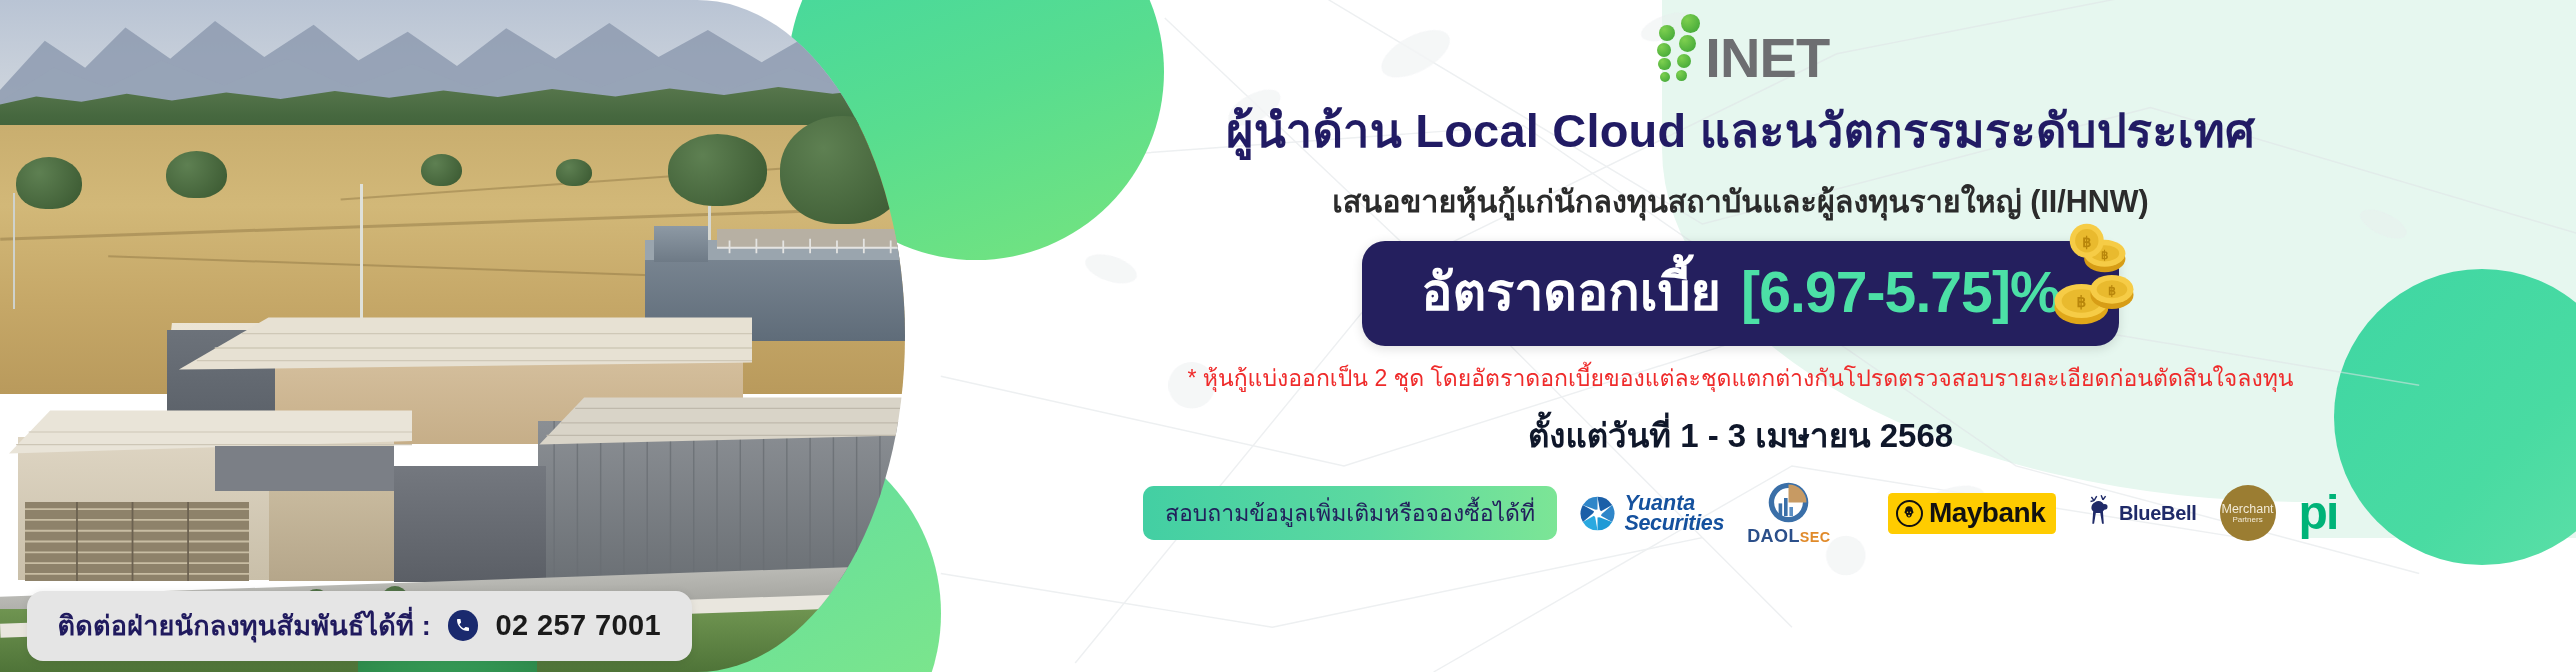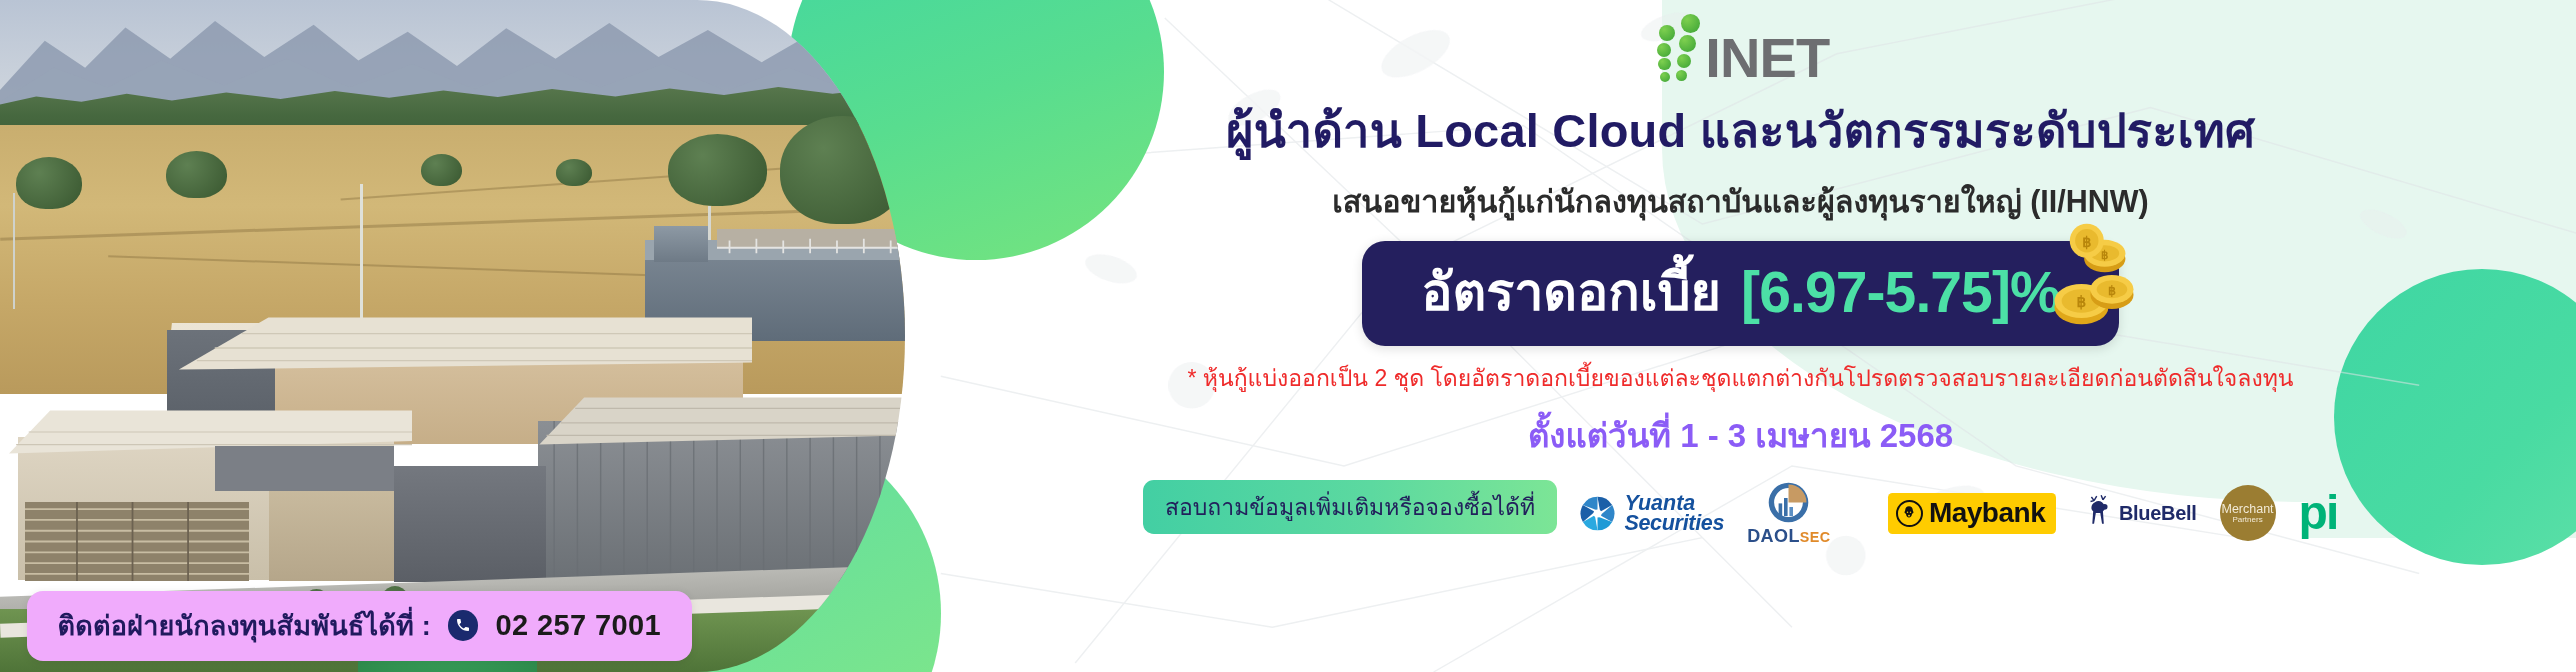--- a/index.html
+++ b/index.html
@@ -93,21 +93,21 @@
     background:linear-gradient(#6f9451,#4f7438);
   }
   .road{
     position:absolute;
     background:linear-gradient(#b9b9b4,#9e9e99);
   }
 
   
   .contact-card{
     position:absolute; left:27px; bottom:10.8px;
-    background:#f0abfc;
+    background:#e5e5e5;
     border-radius:16px;
     padding:12.5px 30.5px 14.3px 30.5px;
     display:flex; align-items:center; gap:17px;
     z-index:20;
     box-shadow:0 1.8px 9px rgba(0,0,0,.08);
   }
   .contact-label{
     font-size:27px; font-weight:bold; color:#201a5e;
     white-space:nowrap; letter-spacing:0.2px;
   }
@@ -174,26 +174,26 @@
     letter-spacing:-0.9px;
   }
   .coins{ position:absolute; right:-20px; top:-20px; width:99px; height:106px; }
 
   .footnote{
     margin-top:14.3px;
     font-size:23px; color:#ef2b2b; white-space:nowrap; font-weight:500;
   }
   .dateline{
     margin-top:12.5px;
-    font-size:33px; font-weight:bold; color:#8b5cf6; white-space:nowrap;
+    font-size:33px; font-weight:bold; color:#0f172a; white-space:nowrap;
   }
 
   .cta-row{
     margin-top:18px;
-    display:flex; align-items:flex-start; gap:21.5px;
+    display:flex; align-items:center; gap:21.5px;
   }
   .cta-btn{
     background:linear-gradient(90deg,#43cfa3 0%,#5cd9a0 55%,#7ce596 100%);
     border-radius:10.8px;
     padding:9px 21.5px;
     font-size:23px; color:#22215c; font-weight:500; white-space:nowrap;
     border:none; cursor:pointer;
   }
 
   .brokers{ display:flex; align-items:center; gap:23px; }

